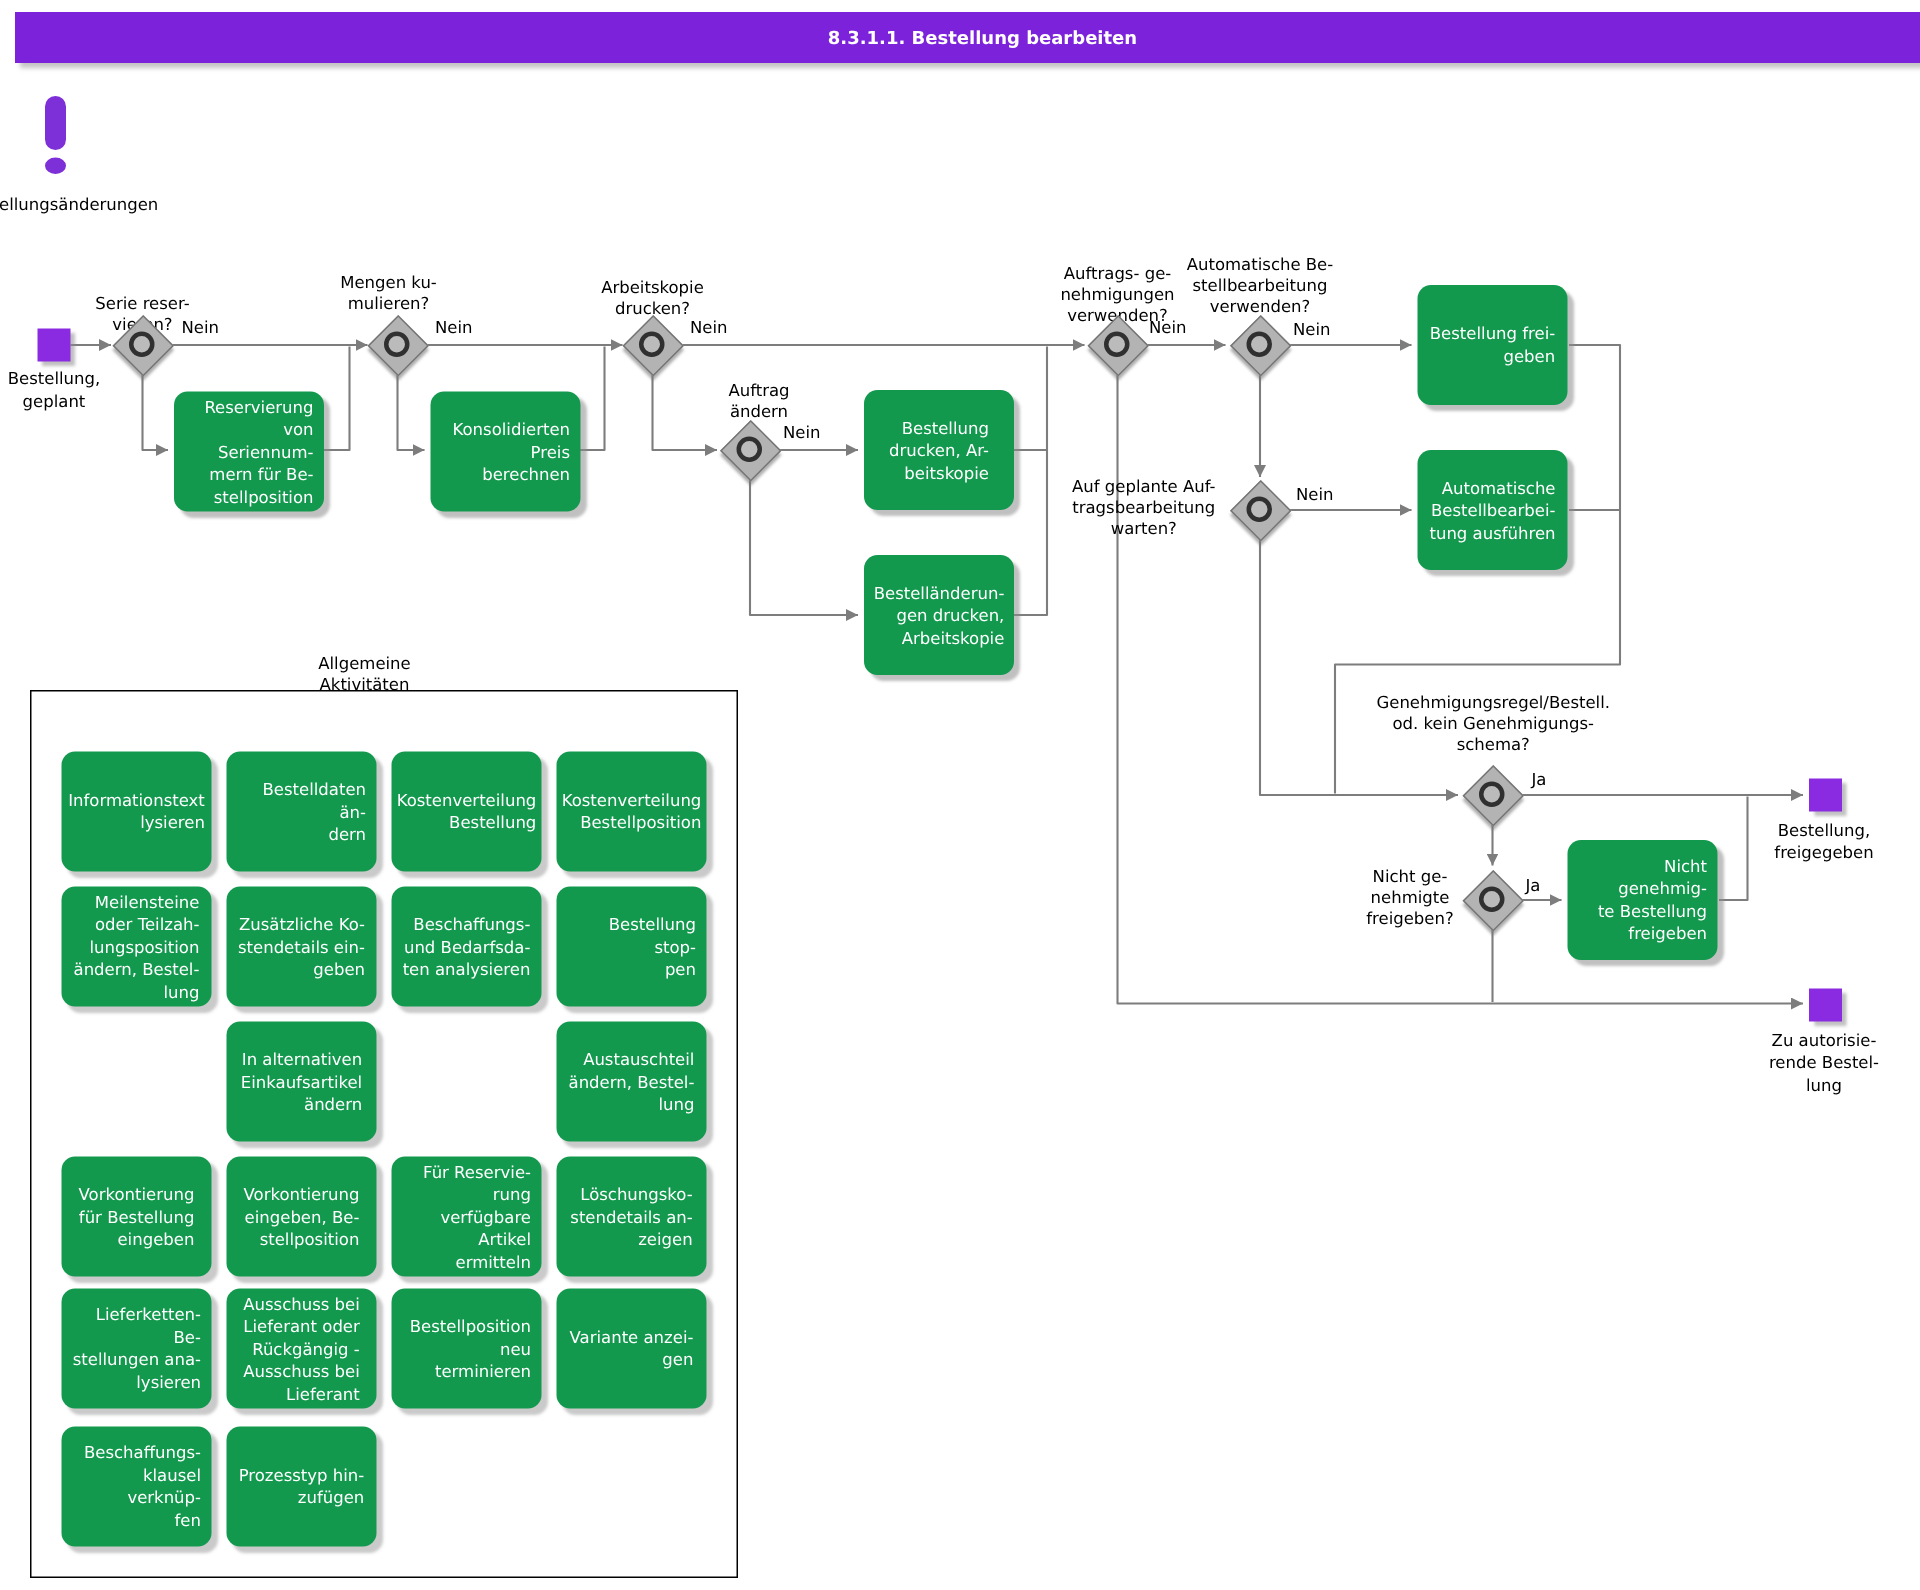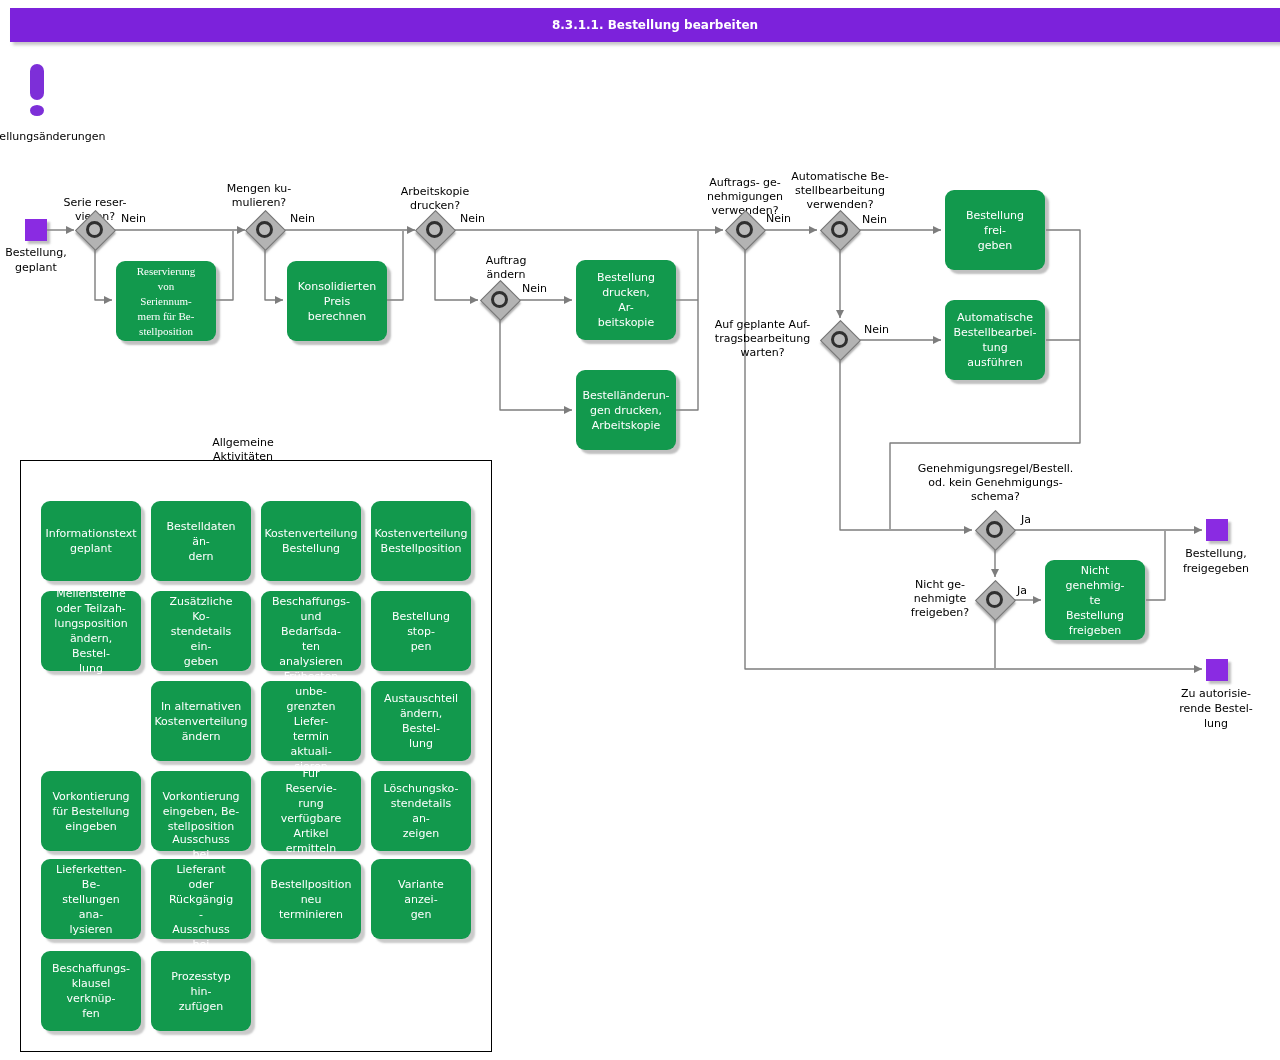--- a/index.html
+++ b/index.html
@@ -15,22 +15,22 @@
     font-size:12px;font-weight:bold;box-shadow:3px 3px 3px rgba(150,150,150,.55);padding-left:16px;
   }
   
   .warn{position:absolute;left:30px;top:64px;width:16px;height:54px;}
   .warn .bar{width:14px;height:36px;border-radius:7px;background:#7d2fd8;}
   .warn .dot{width:14px;height:11px;border-radius:50%;background:#7d2fd8;margin-top:5px;}
   .warn-label{position:absolute;left:-25px;top:130px;font-size:11px;}
   
   .task{
     position:absolute;width:100px;height:80px;background:#12994d;border-radius:9px;
-    color:#fff;font-size:11px;line-height:15px;text-align:center;
-    display:flex;align-items:center;justify-content:center;padding:19px;box-sizing:border-box;
+    color:#fff;font-size:11px;line-height:15px;text-align:right;
+    display:flex;align-items:center;justify-content:center;padding:7px;box-sizing:border-box;
     box-shadow:4px 4px 2px rgba(140,140,140,.55);
   }
   
   .gateway{position:absolute;width:40px;height:40px;}
   .gateway .diamond{
     position:absolute;left:6px;top:6px;width:27px;height:27px;transform:rotate(45deg);
     background:#b3b3b3;border:1px solid #757575;box-shadow:2px 2px 2px rgba(120,120,120,.6);
   }
   .gateway .ring{
     position:absolute;left:11px;top:11px;width:17px;height:17px;border-radius:50%;
@@ -172,21 +172,21 @@
 
 <div class="glabel ml" style="left:895px;top:578px;width:90px;">Nicht ge-
 nehmigte
 freigeben?</div>
 <div class="gateway" style="left:975px;top:580px;">
     <div class="diamond"></div>
     <div class="ring"></div>
   </div>
 <div class="elabel" style="left:1017px;top:584px;">Ja</div>
 
-<div class="task ml" style="left:116px;top:261px;font-family:Liberation Serif, serif;">Reservierung
+<div class="task ml" style="left:116px;top:261px;">Reservierung
 von Seriennum-
 mern für Be-
 stellposition</div>
 <div class="task ml" style="left:287px;top:261px;">Konsolidierten
 Preis berechnen</div>
 <div class="task ml" style="left:576px;top:260px;">Bestellung
 drucken, Ar-
 beitskopie</div>
 <div class="task ml" style="left:576px;top:370px;">Bestelländerun-
 gen drucken,
@@ -205,47 +205,43 @@
 freigegeben</div>
 <div class="event" style="left:1206px;top:659px;"></div>
 <div class="evlabel ml" style="left:1166px;top:686px;width:100px;">Zu autorisie-
 rende Bestel-
 lung</div>
 
 <div class="general-title ml">Allgemeine
 Aktivitäten</div>
 <div class="container-box">
   <div class="task gtask ml gc0 gr0">Informationstext
-geplant</div>
+lysieren</div>
   <div class="task gtask ml gc1 gr0">Bestelldaten än-
 dern</div>
   <div class="task gtask ml gc2 gr0">Kostenverteilung
 Bestellung</div>
   <div class="task gtask ml gc3 gr0">Kostenverteilung
 Bestellposition</div>
   <div class="task gtask ml gc0 gr1">Meilensteine
 oder Teilzah-
 lungsposition
 ändern, Bestel-
 lung</div>
   <div class="task gtask ml gc1 gr1">Zusätzliche Ko-
 stendetails ein-
 geben</div>
   <div class="task gtask ml gc2 gr1">Beschaffungs-
 und Bedarfsda-
 ten analysieren</div>
   <div class="task gtask ml gc3 gr1">Bestellung stop-
 pen</div>
   <div class="task gtask ml gc1 gr2">In alternativen
-Kostenverteilung
+Einkaufsartikel
 ändern</div>
-  <div class="task gtask ml gc2 gr2">Frühesten unbe-
-grenzten Liefer-
-termin aktuali-
-sieren</div>
   <div class="task gtask ml gc3 gr2">Austauschteil
 ändern, Bestel-
 lung</div>
   <div class="task gtask ml gc0 gr3">Vorkontierung
 für Bestellung
 eingeben</div>
   <div class="task gtask ml gc1 gr3">Vorkontierung
 eingeben, Be-
 stellposition</div>
   <div class="task gtask ml gc2 gr3">Für Reservie-

